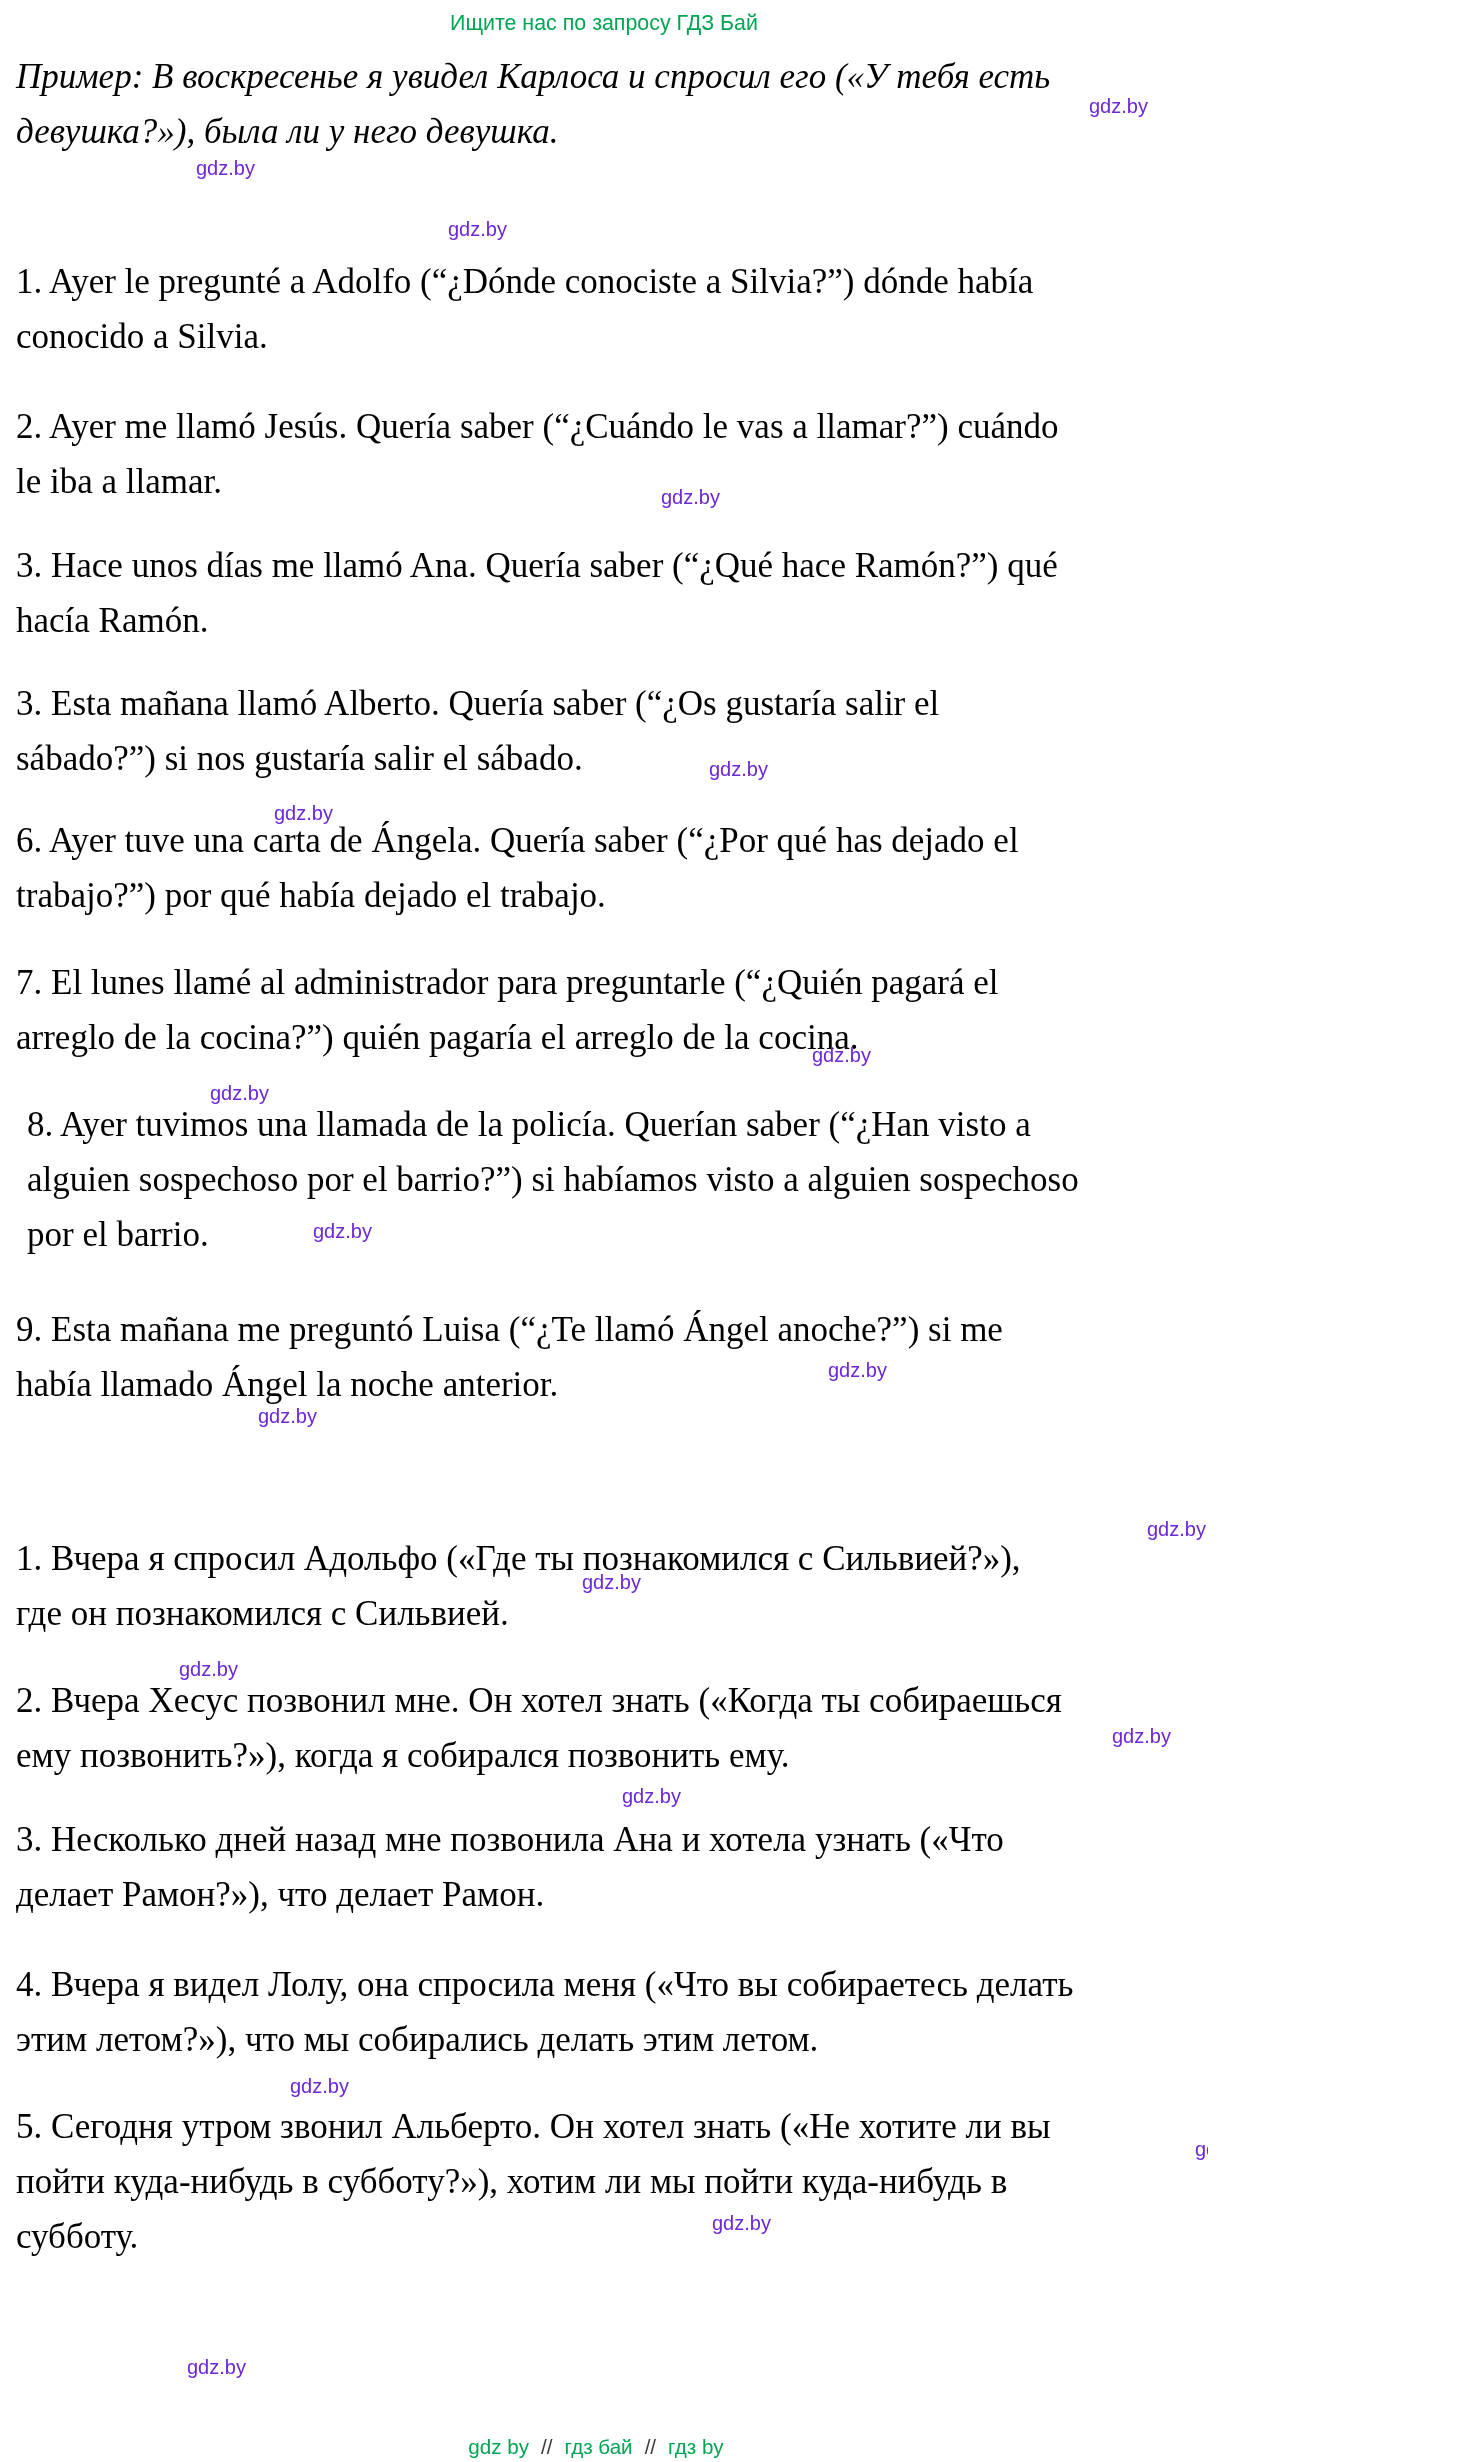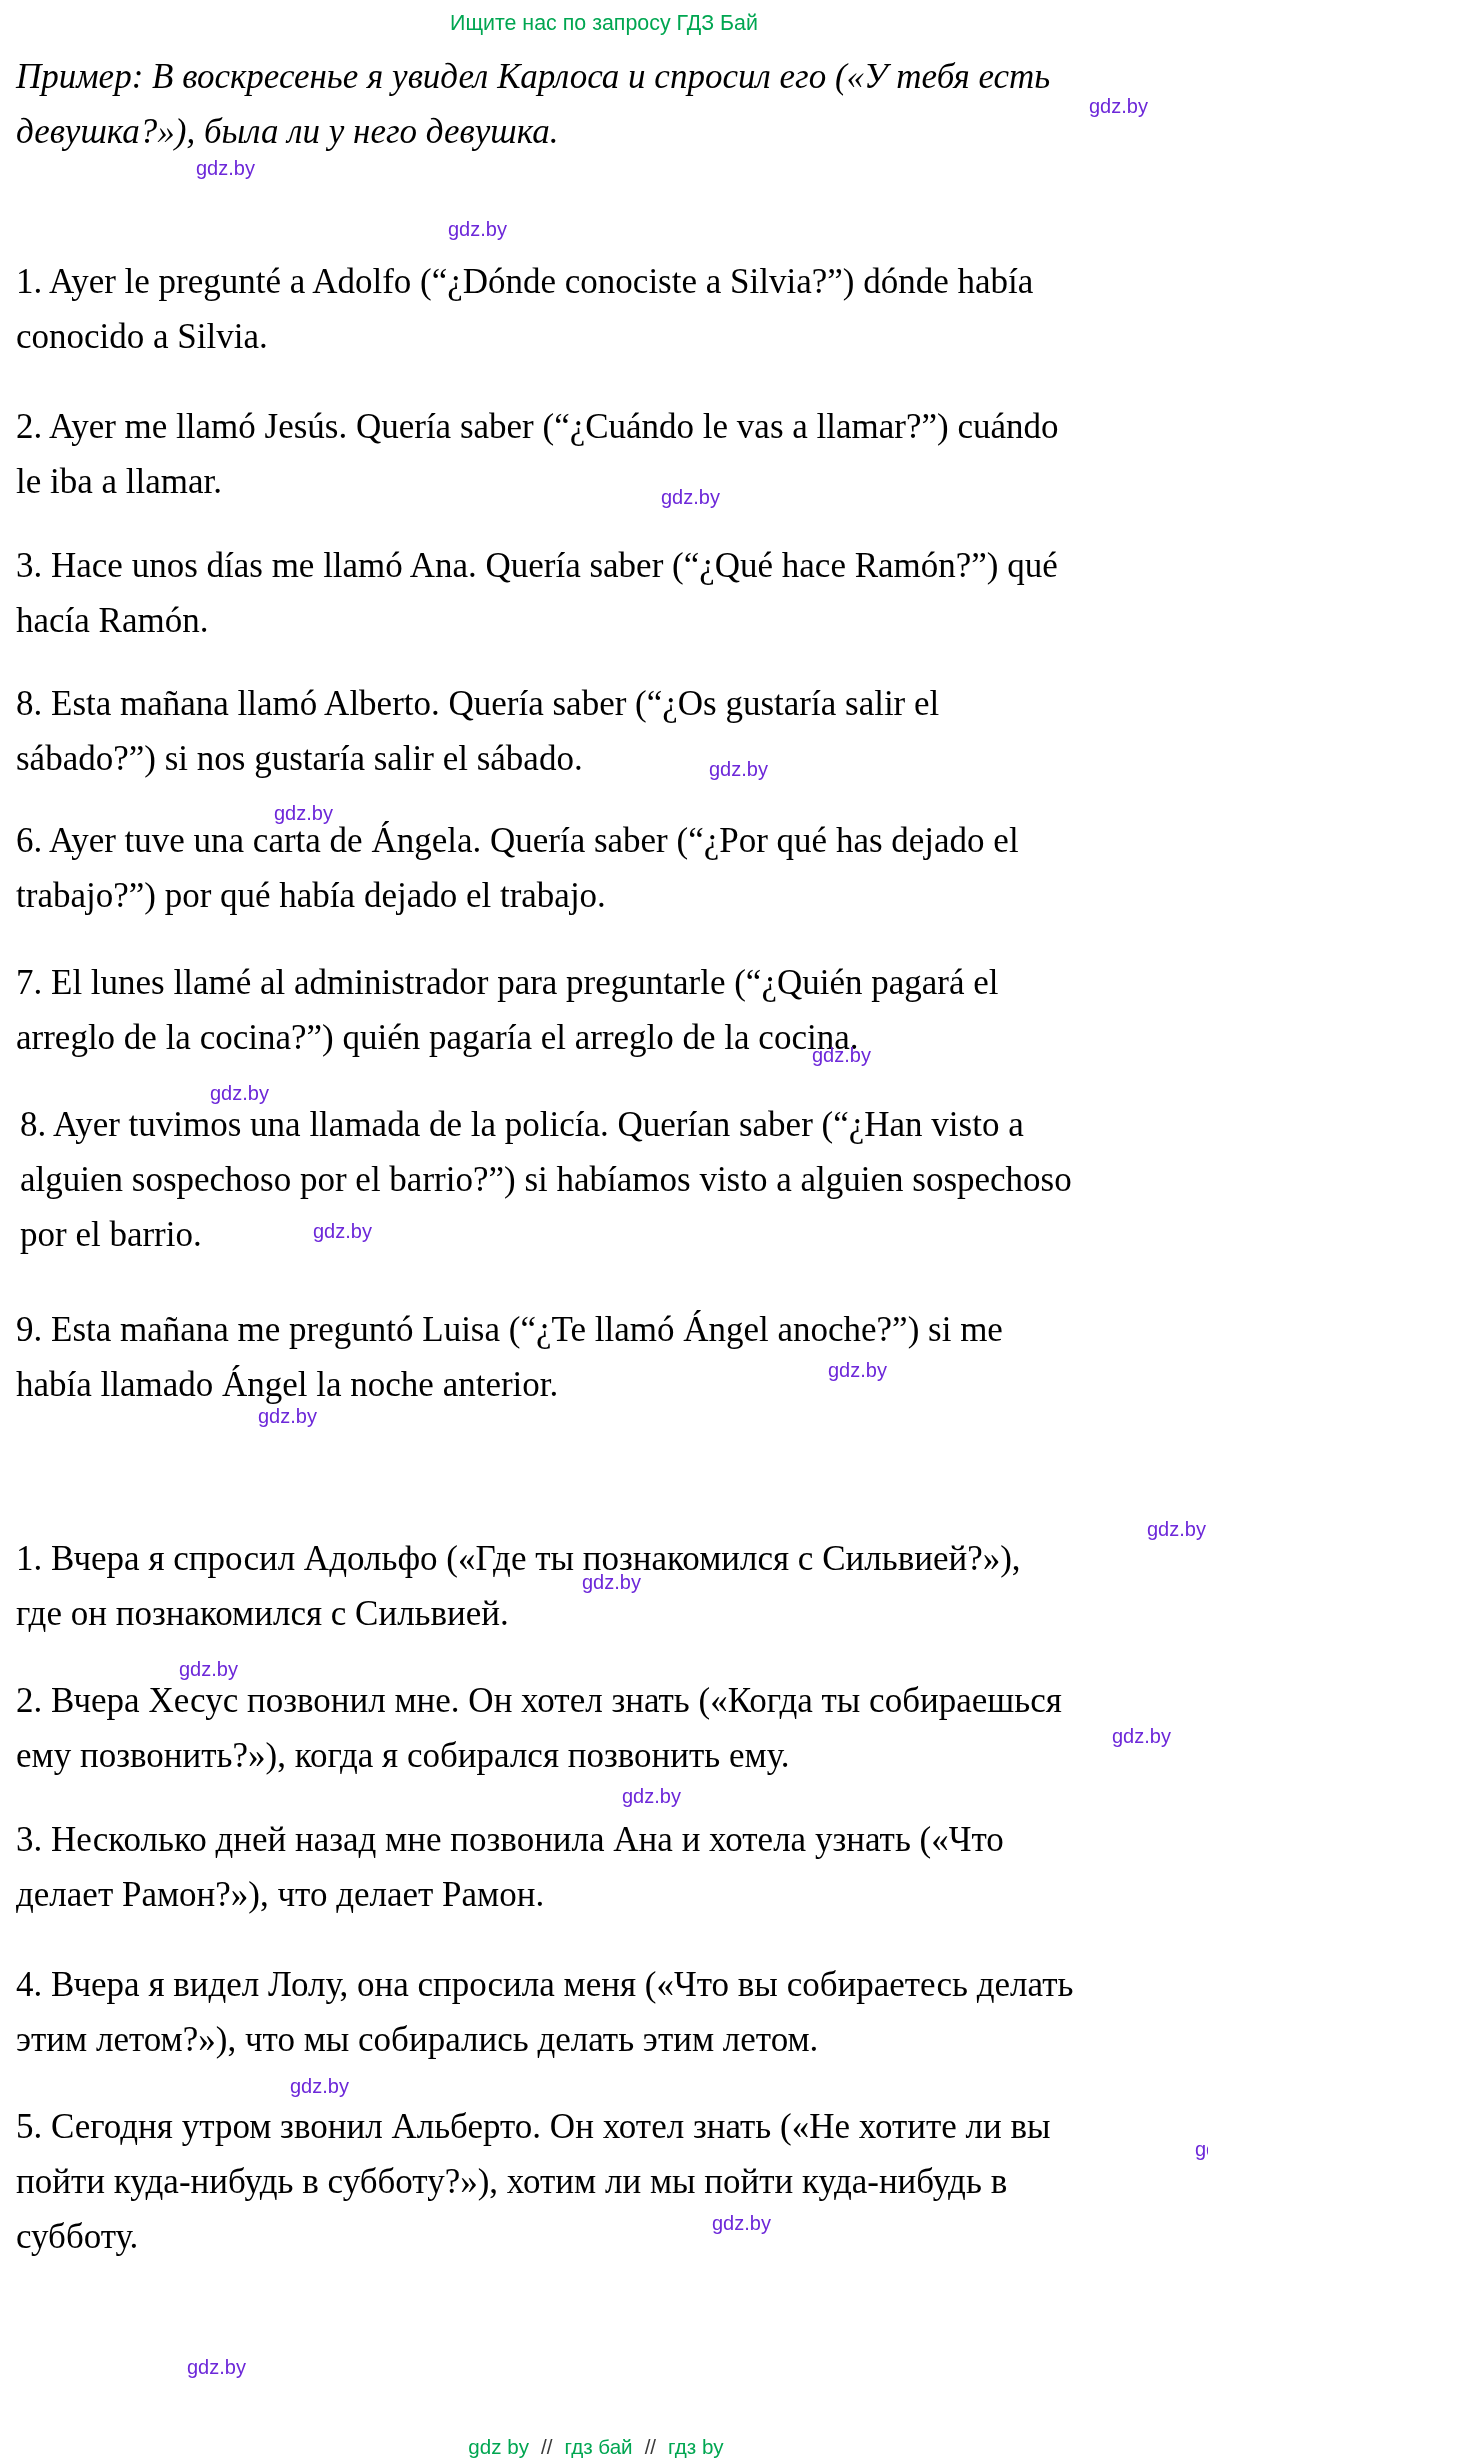--- a/index.html
+++ b/index.html
@@ -67,27 +67,27 @@
     <p class="example">Пример: В воскресенье я увидел Карлоса и спросил его («У тебя есть
 девушка?»), была ли у него девушка.</p>
 
     <div>
       <p class="item" style="margin:0 0 35px 0">1. Ayer le pregunté a Adolfo (“¿Dónde conociste a Silvia?”) dónde había
 conocido a Silvia.</p>
       <p class="item" style="margin:0 0 28.5px 0">2. Ayer me llamó Jesús. Quería saber (“¿Cuándo le vas a llamar?”) cuándo
 le iba a llamar.</p>
       <p class="item" style="margin:0 0 28.5px 0">3. Hace unos días me llamó Ana. Quería saber (“¿Qué hace Ramón?”) qué
 hacía Ramón.</p>
-      <p class="item" style="margin:0 0 27px 0">8. Esta mañana llamó Alberto. Quería saber (“¿Os gustaría salir el
+      <p class="item" style="margin:0 0 27px 0">3. Esta mañana llamó Alberto. Quería saber (“¿Os gustaría salir el
 sábado?”) si nos gustaría salir el sábado.</p>
       <p class="item" style="margin:0 0 32px 0">6. Ayer tuve una carta de Ángela. Quería saber (“¿Por qué has dejado el
 trabajo?”) por qué había dejado el trabajo.</p>
       <p class="item" style="margin:0 0 32px 0">7. El lunes llamé al administrador para preguntarle (“¿Quién pagará el
 arreglo de la cocina?”) quién pagaría el arreglo de la cocina.</p>
-      <p class="item" style="margin:0 0 40px 4px">8. Ayer tuvimos una llamada de la policía. Querían saber (“¿Han visto a
+      <p class="item" style="margin:0 0 40px 11px">8. Ayer tuvimos una llamada de la policía. Querían saber (“¿Han visto a
 alguien sospechoso por el barrio?”) si habíamos visto a alguien sospechoso
 por el barrio.</p>
       <p class="item" style="margin:0 0 119px 0">9. Esta mañana me preguntó Luisa (“¿Te llamó Ángel anoche?”) si me
 había llamado Ángel la noche anterior.</p>
     </div>
 
     <div>
       <p class="item" style="margin:0 0 32px 0">1. Вчера я спросил Адольфо («Где ты познакомился с Сильвией?»),
 где он познакомился с Сильвией.</p>
       <p class="item" style="margin:0 0 28.5px 0">2. Вчера Хесус позвонил мне. Он хотел знать («Когда ты собираешься

